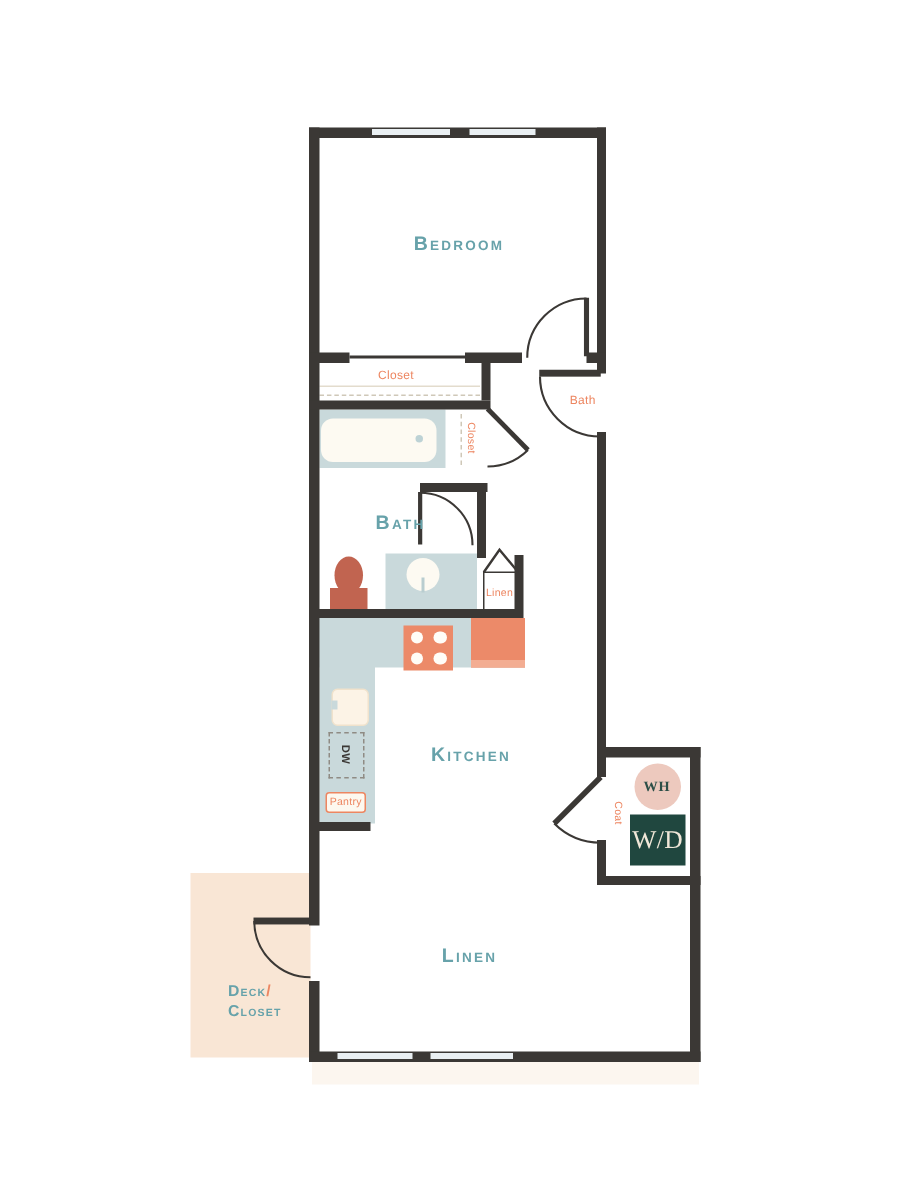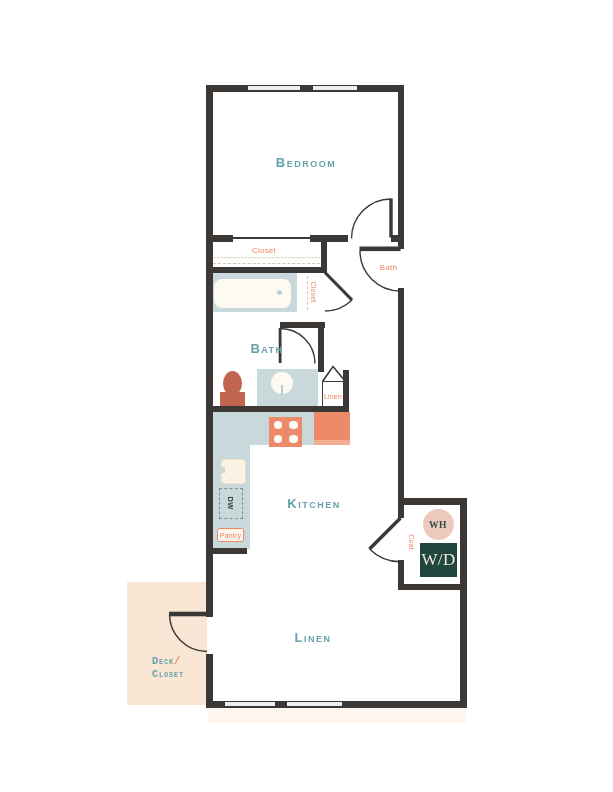--- a/index.html
+++ b/index.html
@@ -9,21 +9,21 @@
   .thinline{position:absolute;background:#3b3835;}
   .window{position:absolute;background:#e9eff2;}
   .fix{position:absolute;}
   .room-label{position:absolute;transform:translate(-50%,-50%);color:#67a2aa;
       font-weight:bold;font-variant:small-caps;letter-spacing:1.5px;font-size:13px;white-space:nowrap;}
   .o-label{position:absolute;transform:translate(-50%,-50%);color:#ed8661;font-size:8px;
       letter-spacing:.2px;white-space:nowrap;}
   .o-label.sm{font-size:7px;}
   .vtext{writing-mode:vertical-rl;}
   .deck-label{position:absolute;color:#67a2aa;font-weight:bold;font-variant:small-caps;
-      letter-spacing:.8px;font-size:10.5px;line-height:13px;font-family:Liberation Mono, monospace;}
+      letter-spacing:.8px;font-size:10.5px;line-height:13px;}
   .deck-label .slash{color:#ed8661;}
   .serif{font-family:"Liberation Serif", serif;}
   svg.overlay{position:absolute;left:0;top:0;pointer-events:none;}
 </style>
 </head>
 <body>
 
 <div id="plan">
 
   <div class="fix" style="left:126.5px;top:581.5px;width:80px;height:123.5px;background:#f9e6d5;"></div>

